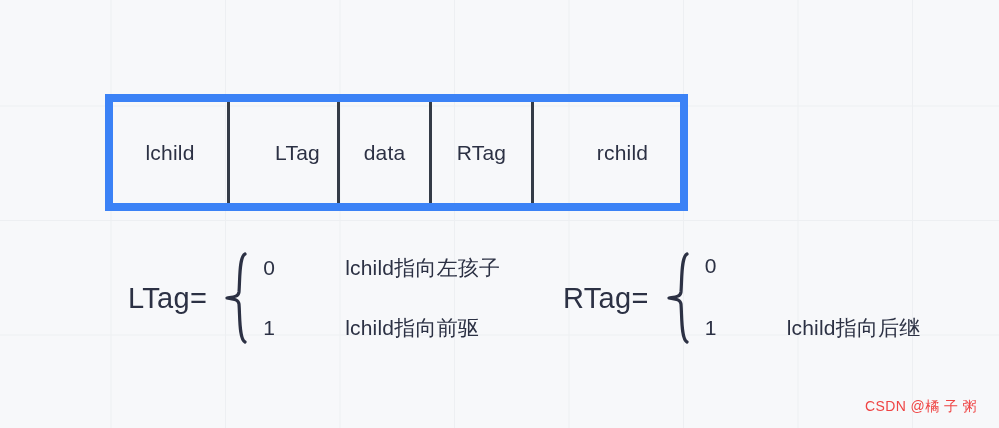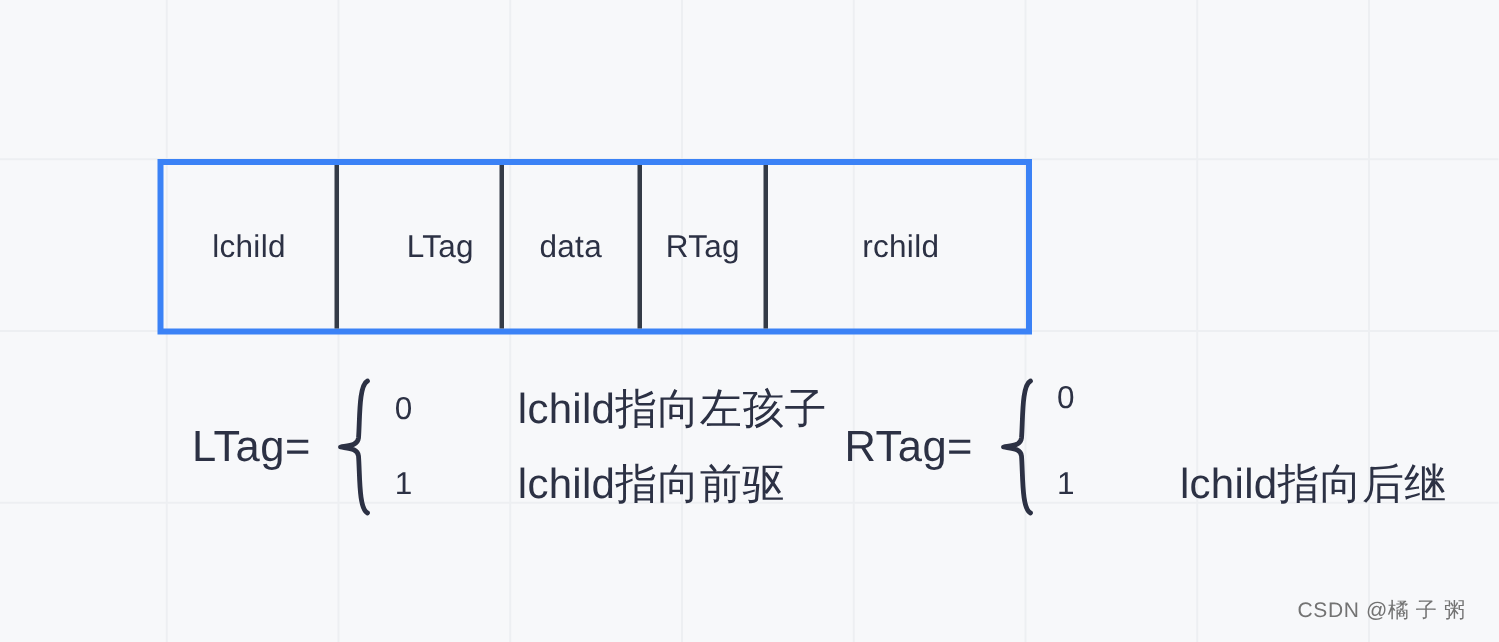--- a/index.html
+++ b/index.html
@@ -29,46 +29,46 @@
 
   #canvas {
     position: absolute;
     inset: 0;
   }
 
   
   #node-structure-table {
     position: absolute;
     left: 105px;
-    top: 106px;
+    top: 94px;
     width: 583px;
     height: 117px;
     display: flex;
-    border: 4px solid #3b82f6;
+    border: 8px solid #3b82f6;
     box-sizing: border-box;
     background: transparent;
   }
   .node-cell {
     display: flex;
     align-items: center;
     justify-content: center;
     box-sizing: border-box;
     border-right: 3px solid #343b47;
     font-size: 21px;
     color: #2c3144;
     letter-spacing: 0.2px;
   }
   .node-cell:last-child {
     border-right: none;
     padding-left: 37px;
   }
   .node-cell.w-lchild { width: 117px; }
   .node-cell.w-ltag   { width: 110px; padding-left: 28px; }
   .node-cell.w-data   { width: 92px; }
-  .node-cell.w-rtag   { width: 84px; }
+  .node-cell.w-rtag   { width: 102px; }
   .node-cell.w-rchild { width: 140px; }
 
   
   .tag-group {
     position: absolute;
     display: flex;
     align-items: center;
   }
   #ltag-group { left: 128px; top: 252px; }
   #rtag-group { left: 563px; top: 252px; }
@@ -110,33 +110,33 @@
   }
   .tag-row-value {
     font-size: 21px;
     color: #2c3144;
     width: 41px;
     text-align: left;
     padding-left: 4px;
     box-sizing: border-box;
   }
   .tag-row-desc {
-    font-size: 28px;
+    font-size: 21px;
     color: #2c3144;
     letter-spacing: 0.2px;
     padding-left: 45px;
   }
 
   
   #watermark {
     position: absolute;
     right: 22px;
     bottom: 12px;
     font-size: 14px;
-    color: #737373;
+    color: #ef4444;
     letter-spacing: 0.4px;
     white-space: nowrap;
   }
 </style>
 </head>
 <body>
 
 <div id="grid-background"></div>
 
 <div id="canvas">

